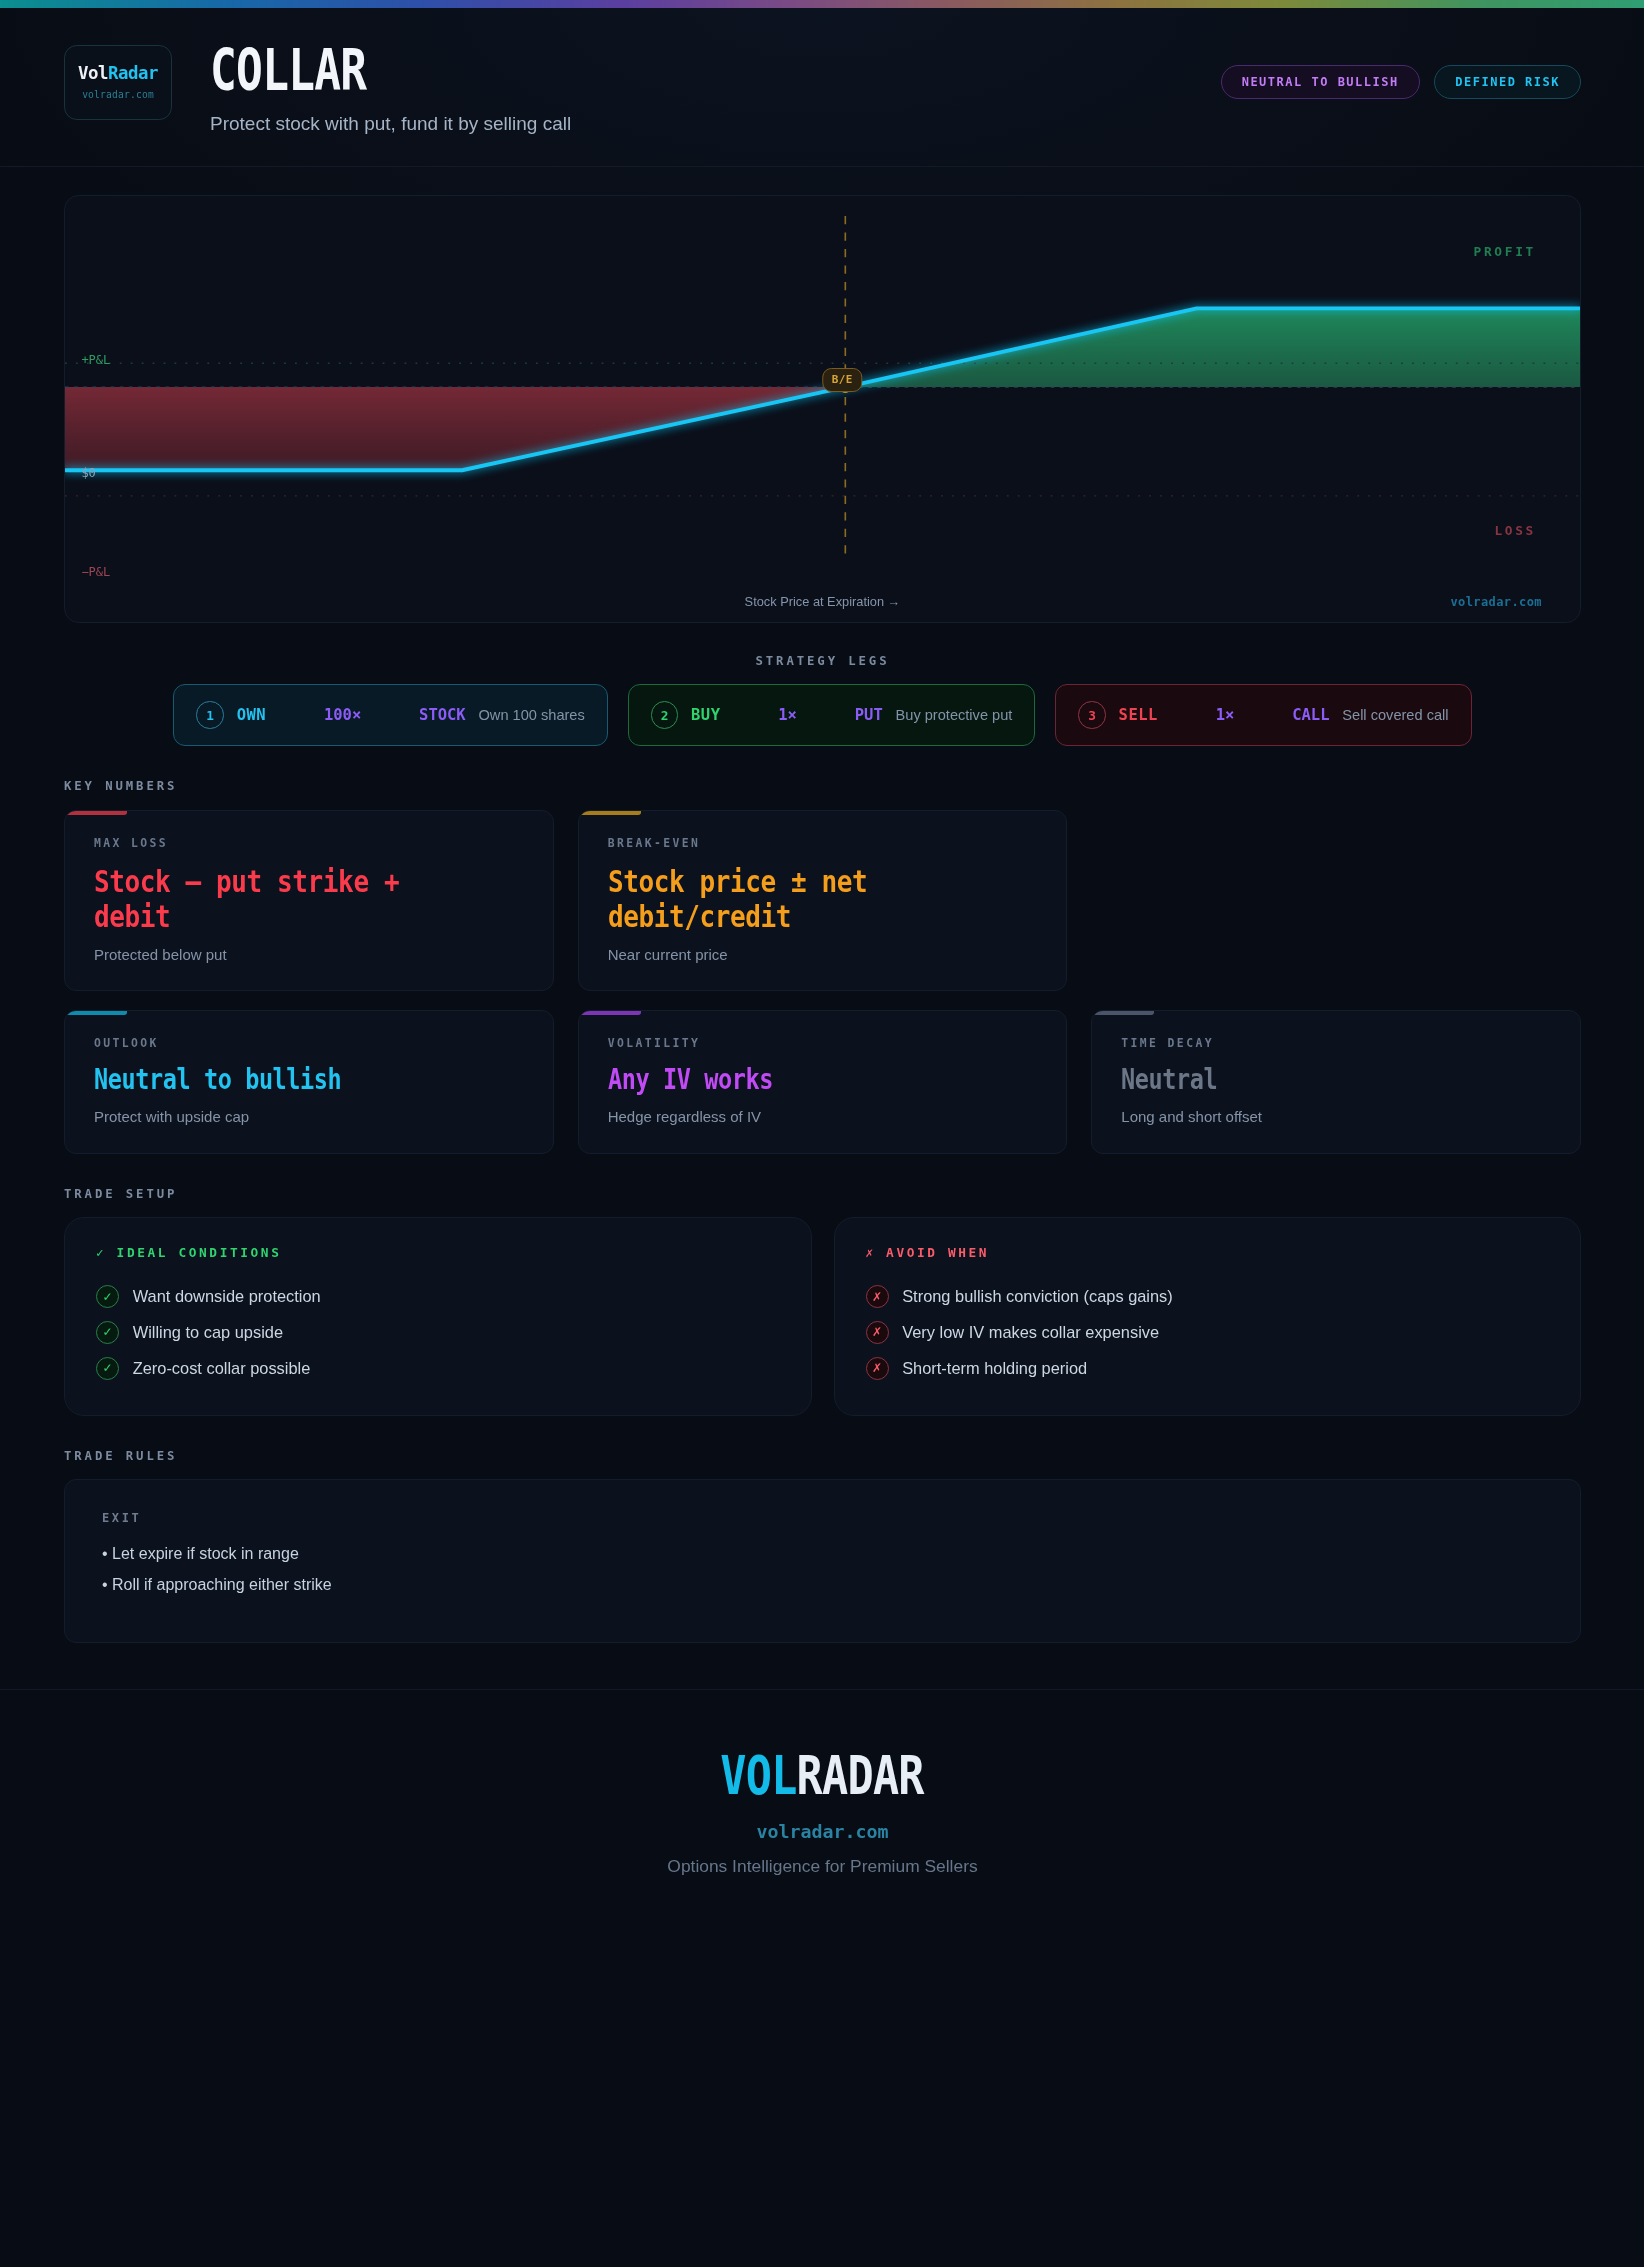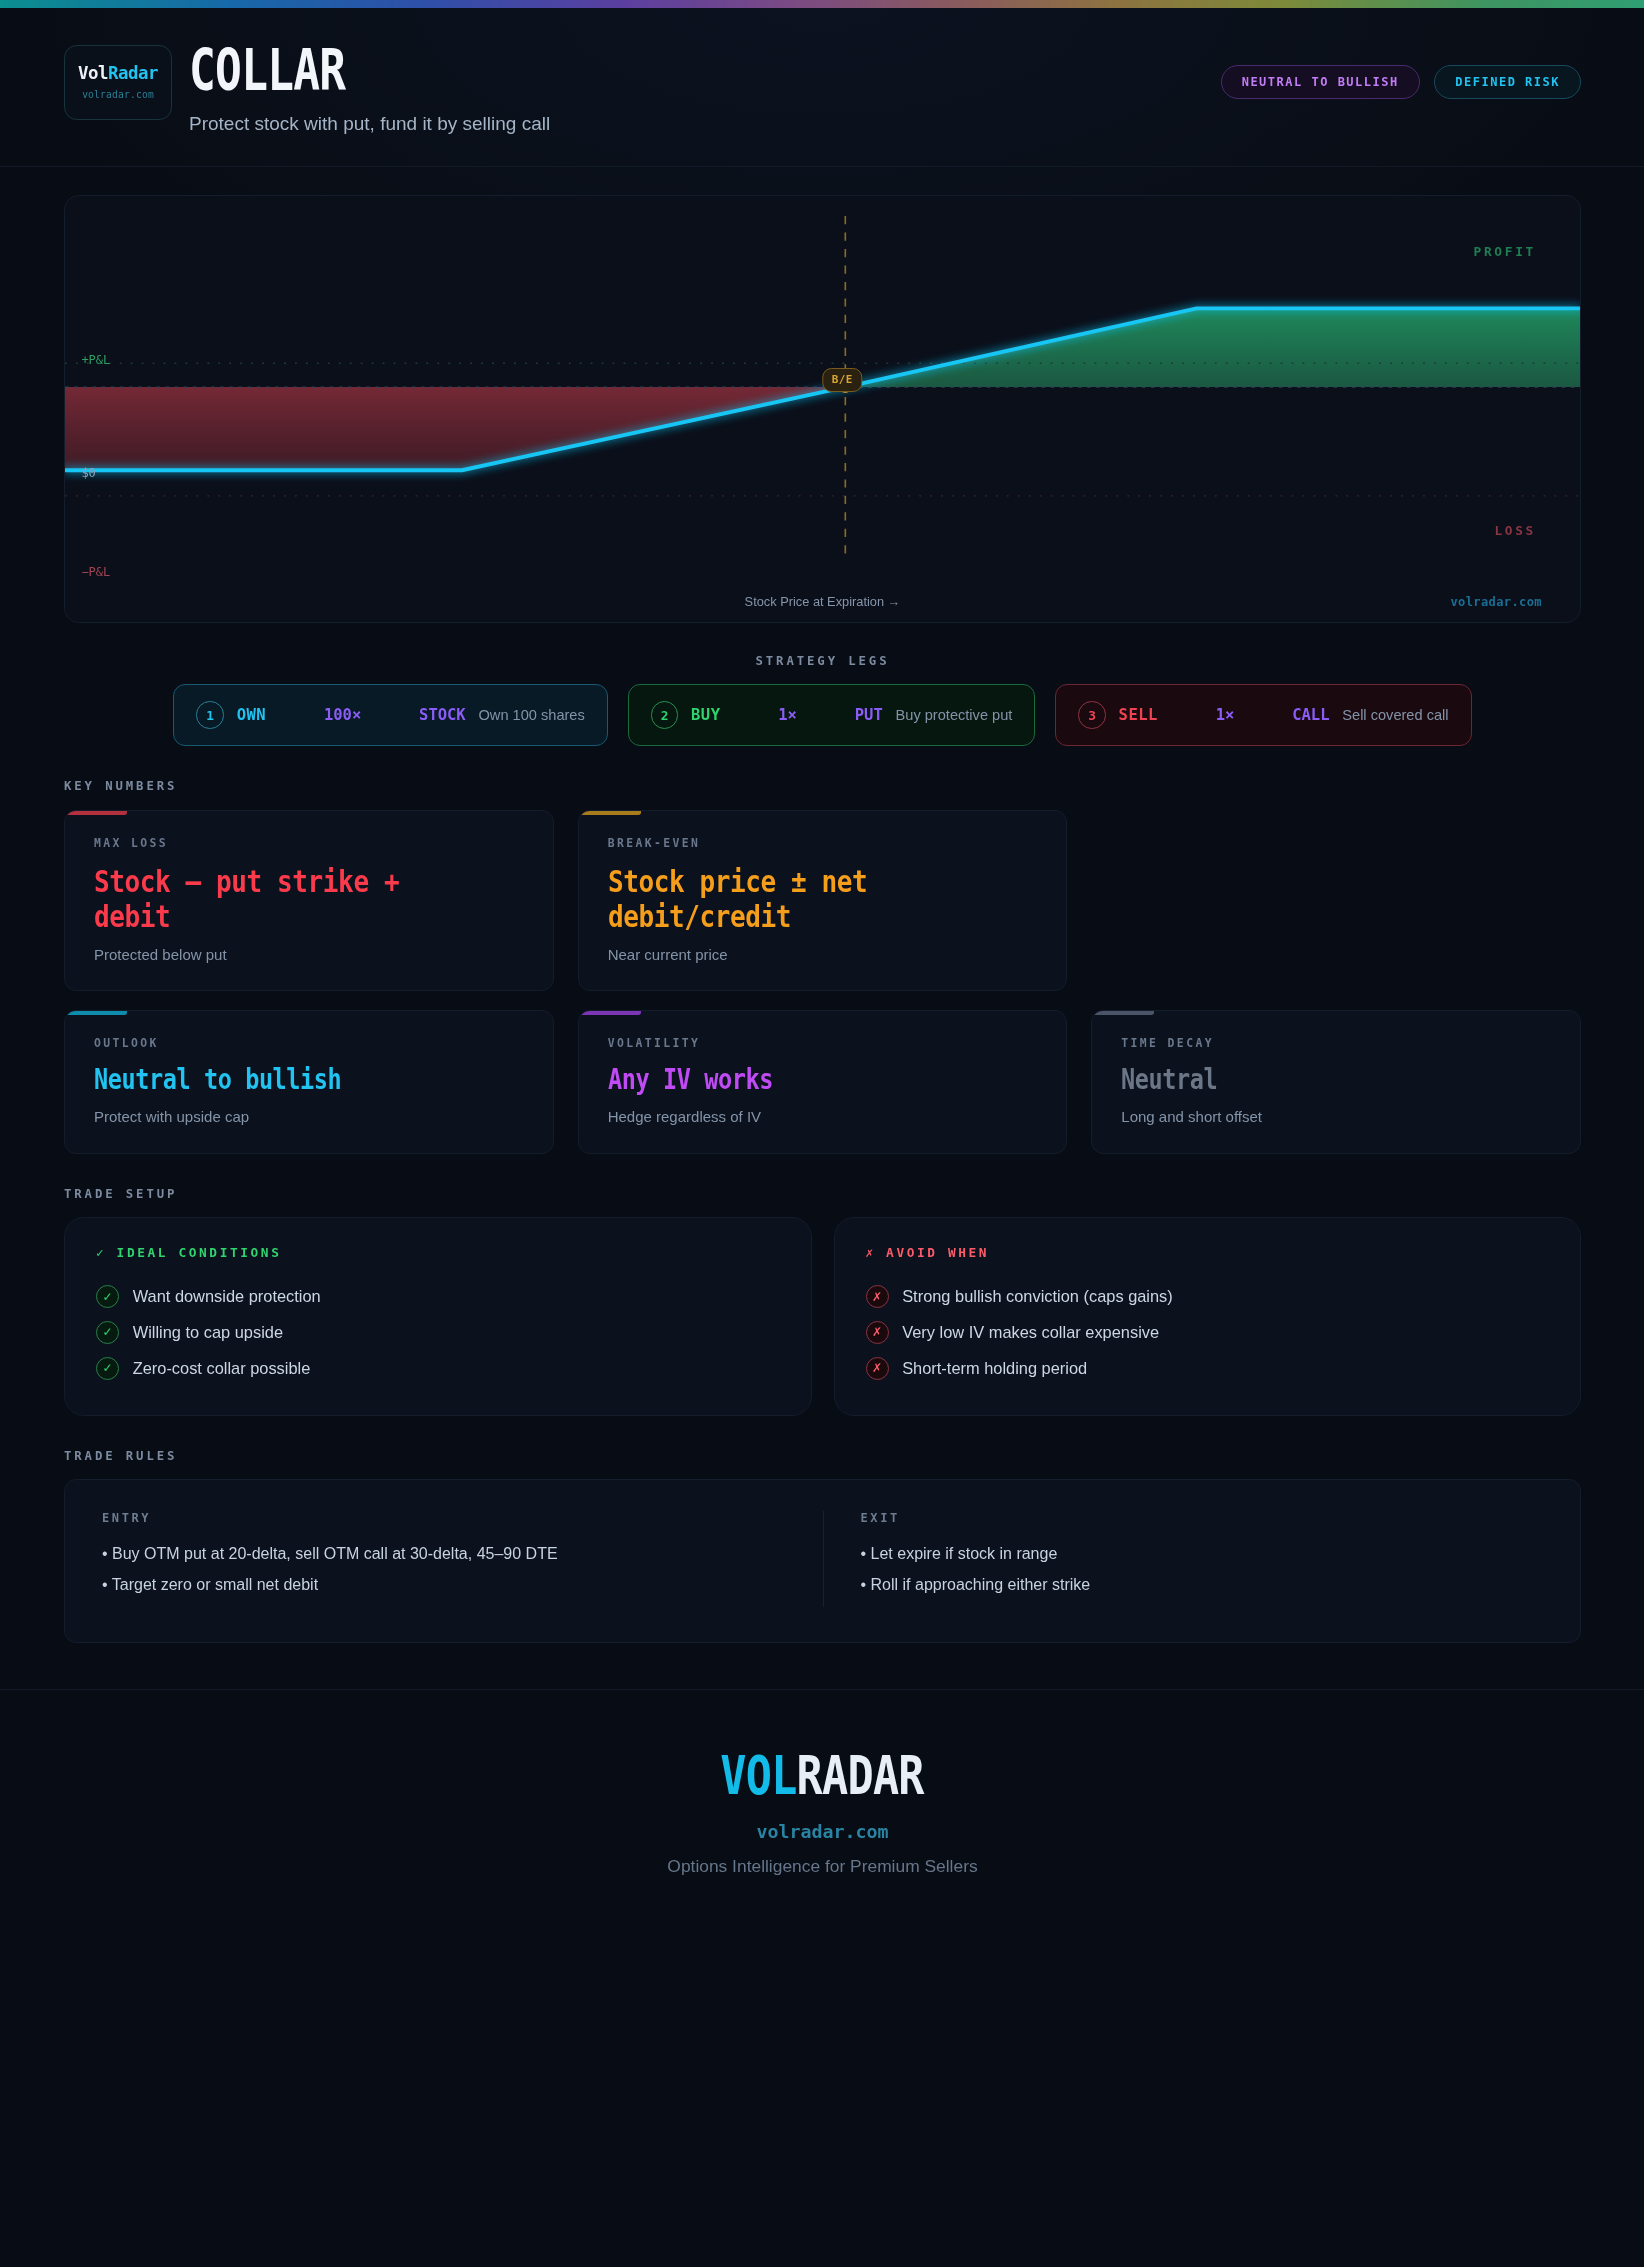--- a/index.html
+++ b/index.html
@@ -62,21 +62,21 @@
   }
   .logo-word .vol { color: #eef2f7; }
   .logo-word .radar { color: #22c3f0; }
   .logo-sub {
     font-family: "DejaVu Sans Mono", monospace;
     font-size: 9.6px;
     color: #2a7f96;
     margin-top: 7.3px;
     letter-spacing: 0.2px;
   }
-  .title-block { margin-left: 17px; padding-top: 1.8px; }
+  .title-block { margin-left: 38px; padding-top: 1.8px; }
   .title {
     font-family: "DejaVu Sans Mono", monospace;
     font-weight: bold;
     font-size: 57px;
     line-height: 0.96;
     letter-spacing: -0.9px;
     color: #f2f6fa;
     transform: scaleX(0.78);
     transform-origin: left center;
   }
@@ -504,25 +504,20 @@
           <span class="chip chip-bad">✗</span>
           <span>Short-term holding period</span>
         </li>
       </ul>
     </div>
   </div>
 
   <div class="sec-label" style="padding-top:33px">TRADE RULES</div>
   <div class="rules-card">
     <div class="rules-col">
-      <div class="rules-head">ENTRY</div>
-      <p>• Buy OTM put at 20-delta, sell OTM call at 30-delta, 45–90 DTE</p>
-      <p>• Target zero or small net debit</p>
-    </div>
-    <div class="rules-col">
       <div class="rules-head">EXIT</div>
       <p>• Let expire if stock in range</p>
       <p>• Roll if approaching either strike</p>
     </div>
   </div>
 
   <div class="footer">
     <div class="f-logo"><span class="vol">VOL</span><span class="radar">RADAR</span></div>
     <div class="f-site">volradar.com</div>
     <div class="f-tag">Options Intelligence for Premium Sellers</div>

